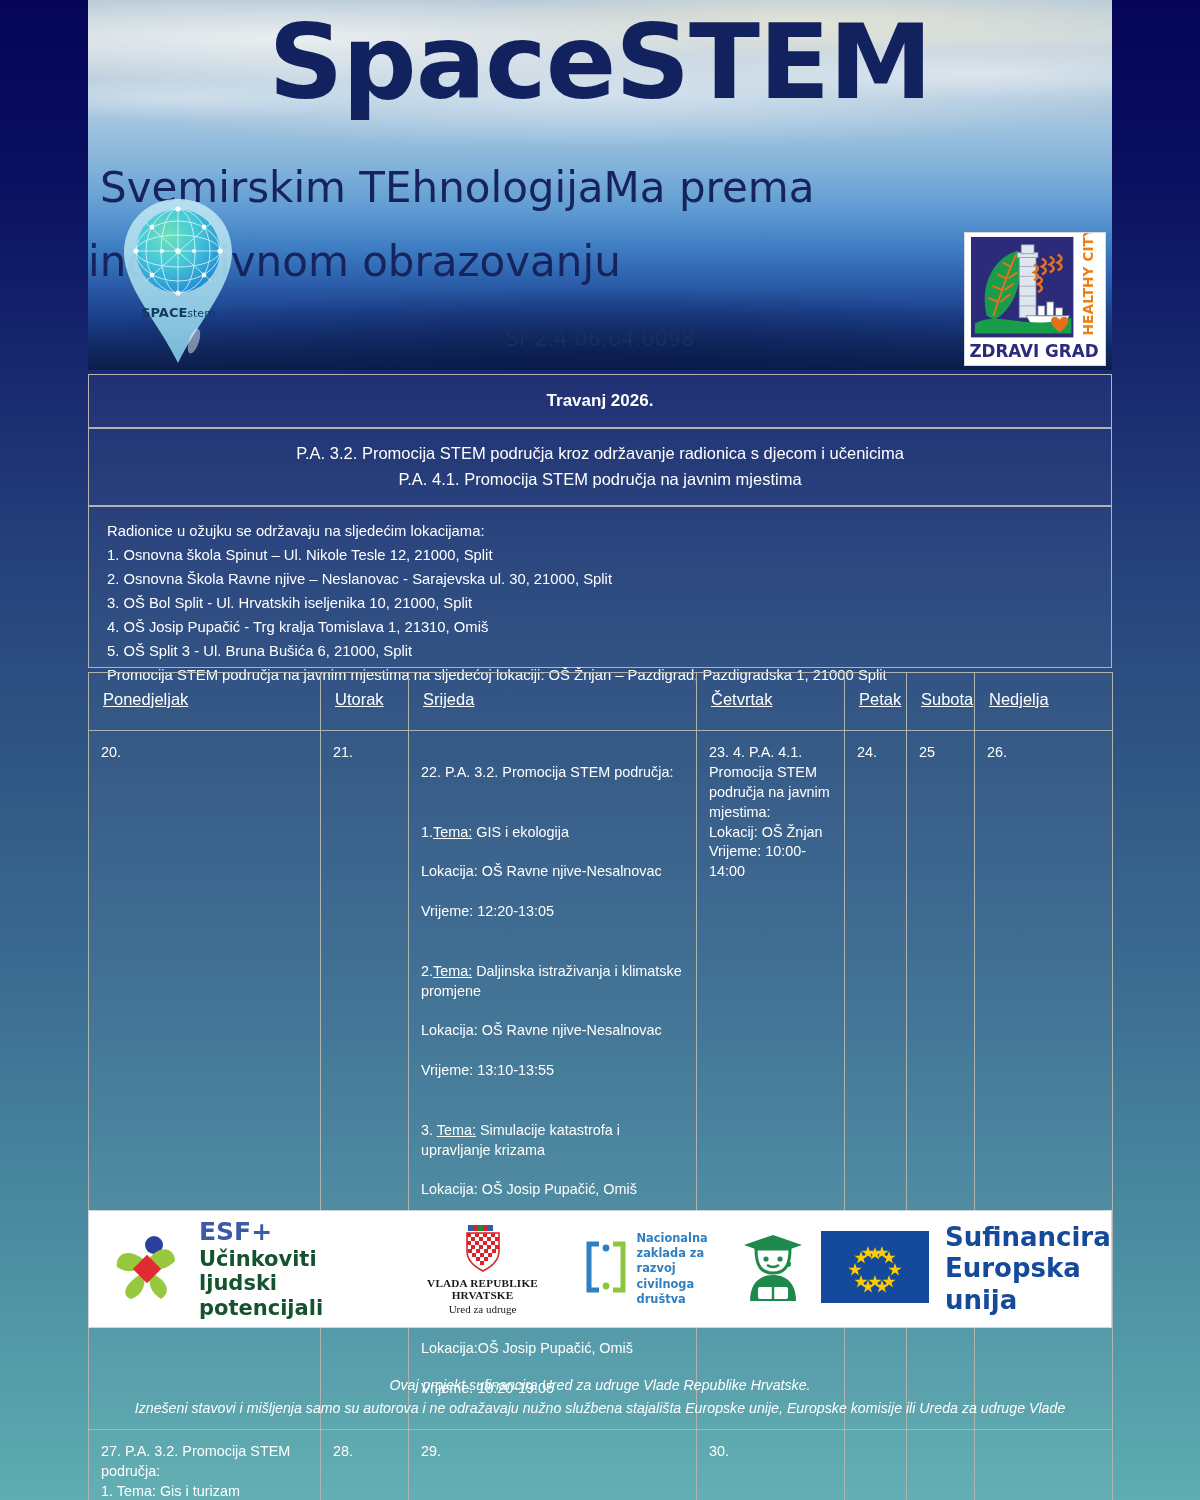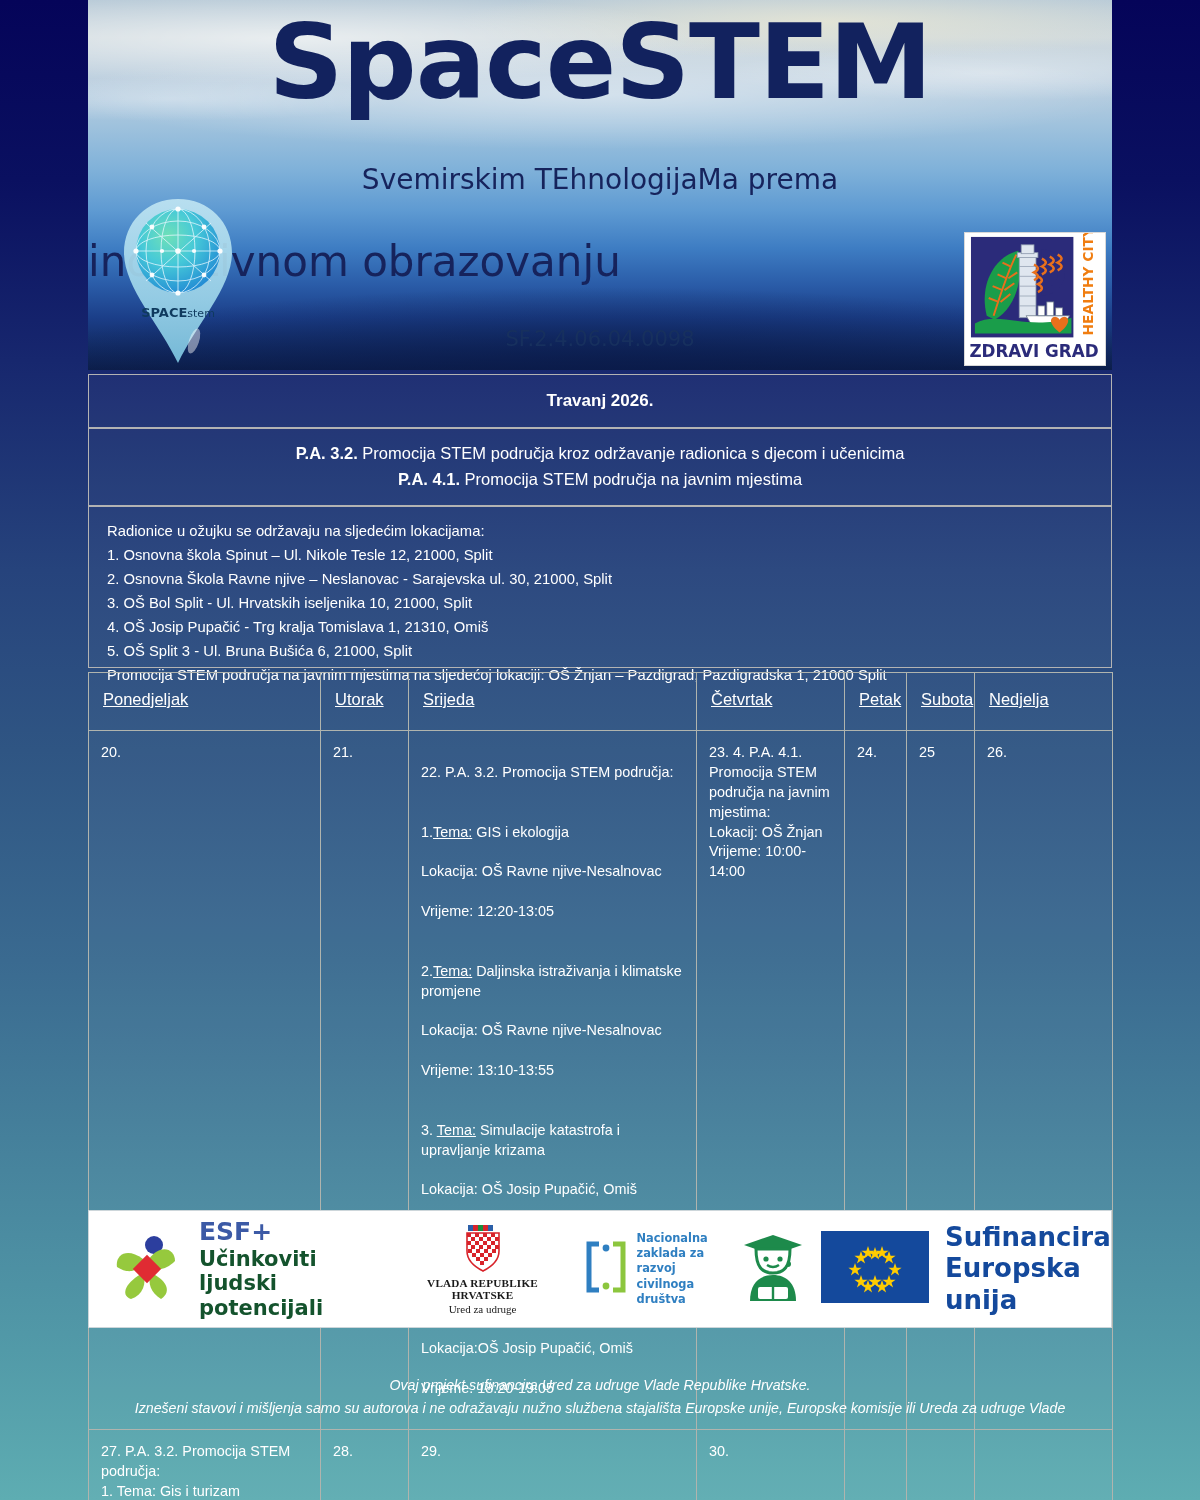--- a/index.html
+++ b/index.html
@@ -77,23 +77,23 @@
     font-size: 104px;
     line-height: 1.05;
     font-weight: bold;
     color: #12225e;
     letter-spacing: -1px;
     font-family: "DejaVu Sans", sans-serif;
     z-index: 3;
   }
   .banner-sub1 {
     position: absolute;
-    left: 0; right: 0; top: 163px;
-    text-align: center;
-    font-size: 28px;
+    left: 12px; right: 0; top: 163px;
+    text-align: left;
+    font-size: 42px;
     color: #16235c;
     font-family: "DejaVu Sans", sans-serif;
     z-index: 3;
   }
   .banner-sub2 {
     position: absolute;
     left: 0; right: 0; top: 237px;
     text-align: left;
     font-size: 42px;
     color: #16235c;
@@ -155,21 +155,21 @@
   .panel-pa {
     top: 428px;
     height: 78px;
     display: flex;
     flex-direction: column;
     align-items: center;
     justify-content: center;
     font-size: 16.5px;
     line-height: 1.55;
   }
-  .panel-pa b { font-weight: bold; }
+  .panel-pa b { font-weight: normal; }
 
   .panel-loc {
     top: 506px;
     height: 162px;
     padding: 13px 0 0 18px;
     font-size: 14.8px;
     line-height: 1.62;
   }
 
   

